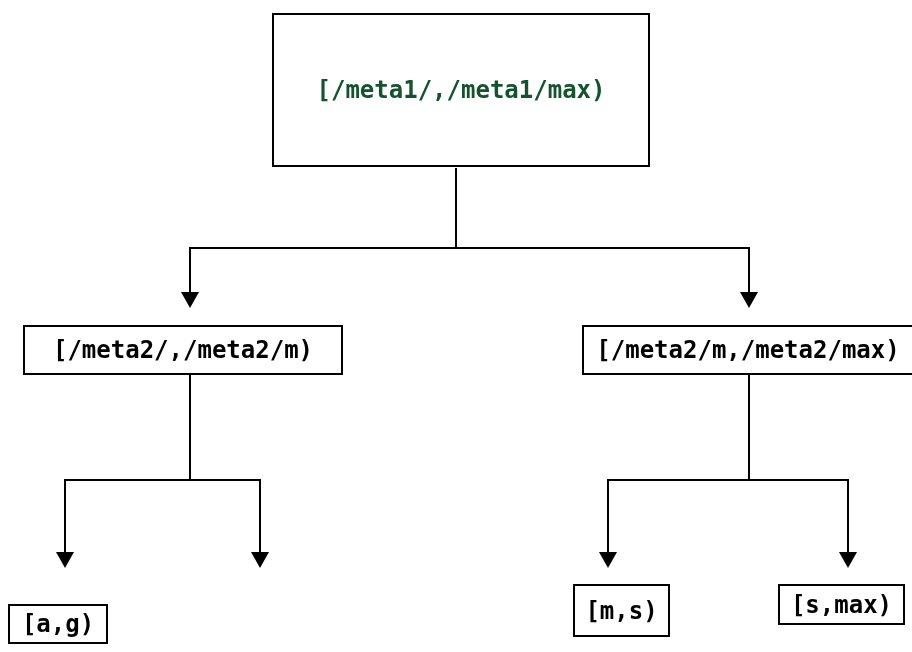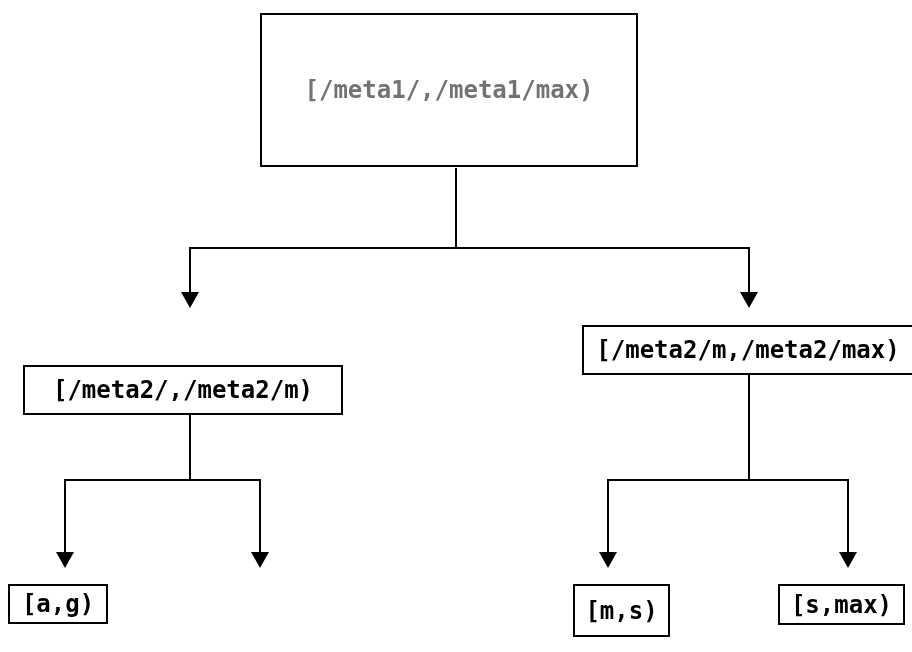--- a/index.html
+++ b/index.html
@@ -38,23 +38,23 @@
     background: #ffffff;
     color: #000000;
     display: flex;
     align-items: center;
     justify-content: center;
     font-size: 24px;
     font-weight: bold;
     white-space: nowrap;
   }
   .node-root      { left: 260px; top: 13px;  width: 378px; height: 154px; }
-  .node-meta2-low { left: 23px;  top: 325px; width: 320px; height: 50px; margin-top: 40px; }
+  .node-meta2-low { left: 23px;  top: 325px; width: 320px; height: 50px; }
   .node-meta2-high{ left: 582px; top: 325px; width: 332px; height: 50px; }
-  .node-leaf-ag   { left: 8px;   top: 584px; width: 100px; height: 40px; justify-content: center; }
+  .node-leaf-ag   { left: 8px;   top: 604px; width: 100px; height: 40px; justify-content: center; }
   .node-leaf-gm   { left: 203px; top: 584px; width: 100px; height: 53px; }
   .node-leaf-ms   { left: 553px; top: 584px; width: 97px;  height: 53px; }
   .node-leaf-smax { left: 778px; top: 584px; width: 127px; height: 41px; }
 </style>
 </head>
 <body style="background: rgb(255, 255, 255);">
 
 <div class="canvas">
 
   <svg class="edges-svg" viewBox="0 0 912 652" xmlns="http://www.w3.org/2000/svg">
@@ -71,21 +71,21 @@
     <path class="edge" d="M190 375 V480 H260 V552" stroke="#000000"></path>
     <polygon class="arrowhead" points="260,568 251,552 269,552" fill="#000000"></polygon>
 
     <path class="edge" d="M749 375 V480 H608 V552" stroke="#000000"></path>
     <polygon class="arrowhead" points="608,568 599,552 617,552" fill="#000000"></polygon>
 
     <path class="edge" d="M749 375 V480 H848 V552" stroke="#000000"></path>
     <polygon class="arrowhead" points="848,568 839,552 857,552" fill="#000000"></polygon>
   </svg>
 
-  <div class="node node-root" style="border-color: rgb(0, 0, 0); background: rgb(255, 255, 255); color: #737373;">
+  <div class="node node-root" style="border-color: rgb(0, 0, 0); background: rgb(255, 255, 255); color: #14532d; margin-left: 12px;">
     <span>[/meta1/,/meta1/max)</span>
   </div>
 
   <div class="node node-meta2-low" style="border-color: rgb(0, 0, 0); background: rgb(255, 255, 255); color: rgb(0, 0, 0);">
     <span>[/meta2/,/meta2/m)</span>
   </div>
 
   <div class="node node-meta2-high" style="border-color: rgb(0, 0, 0); background: rgb(255, 255, 255); color: rgb(0, 0, 0);">
     <span>[/meta2/m,/meta2/max)</span>
   </div>

